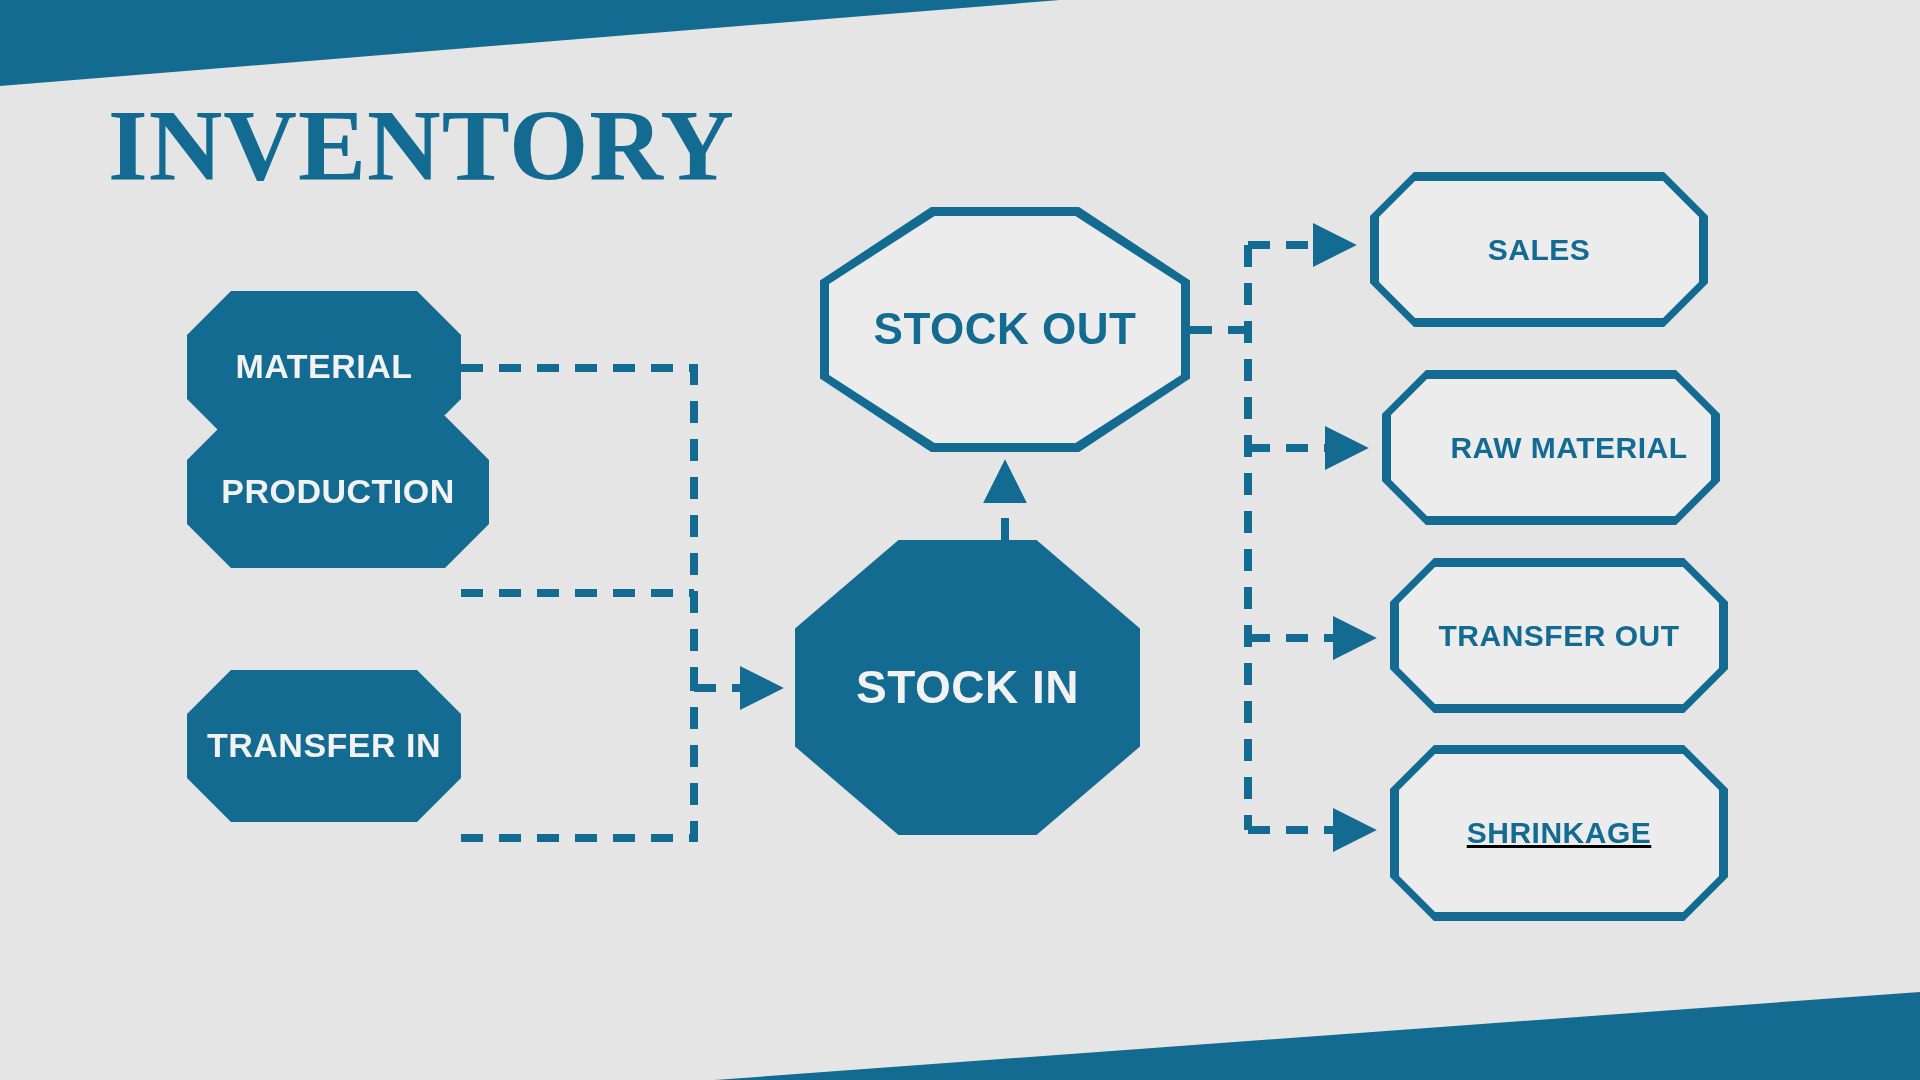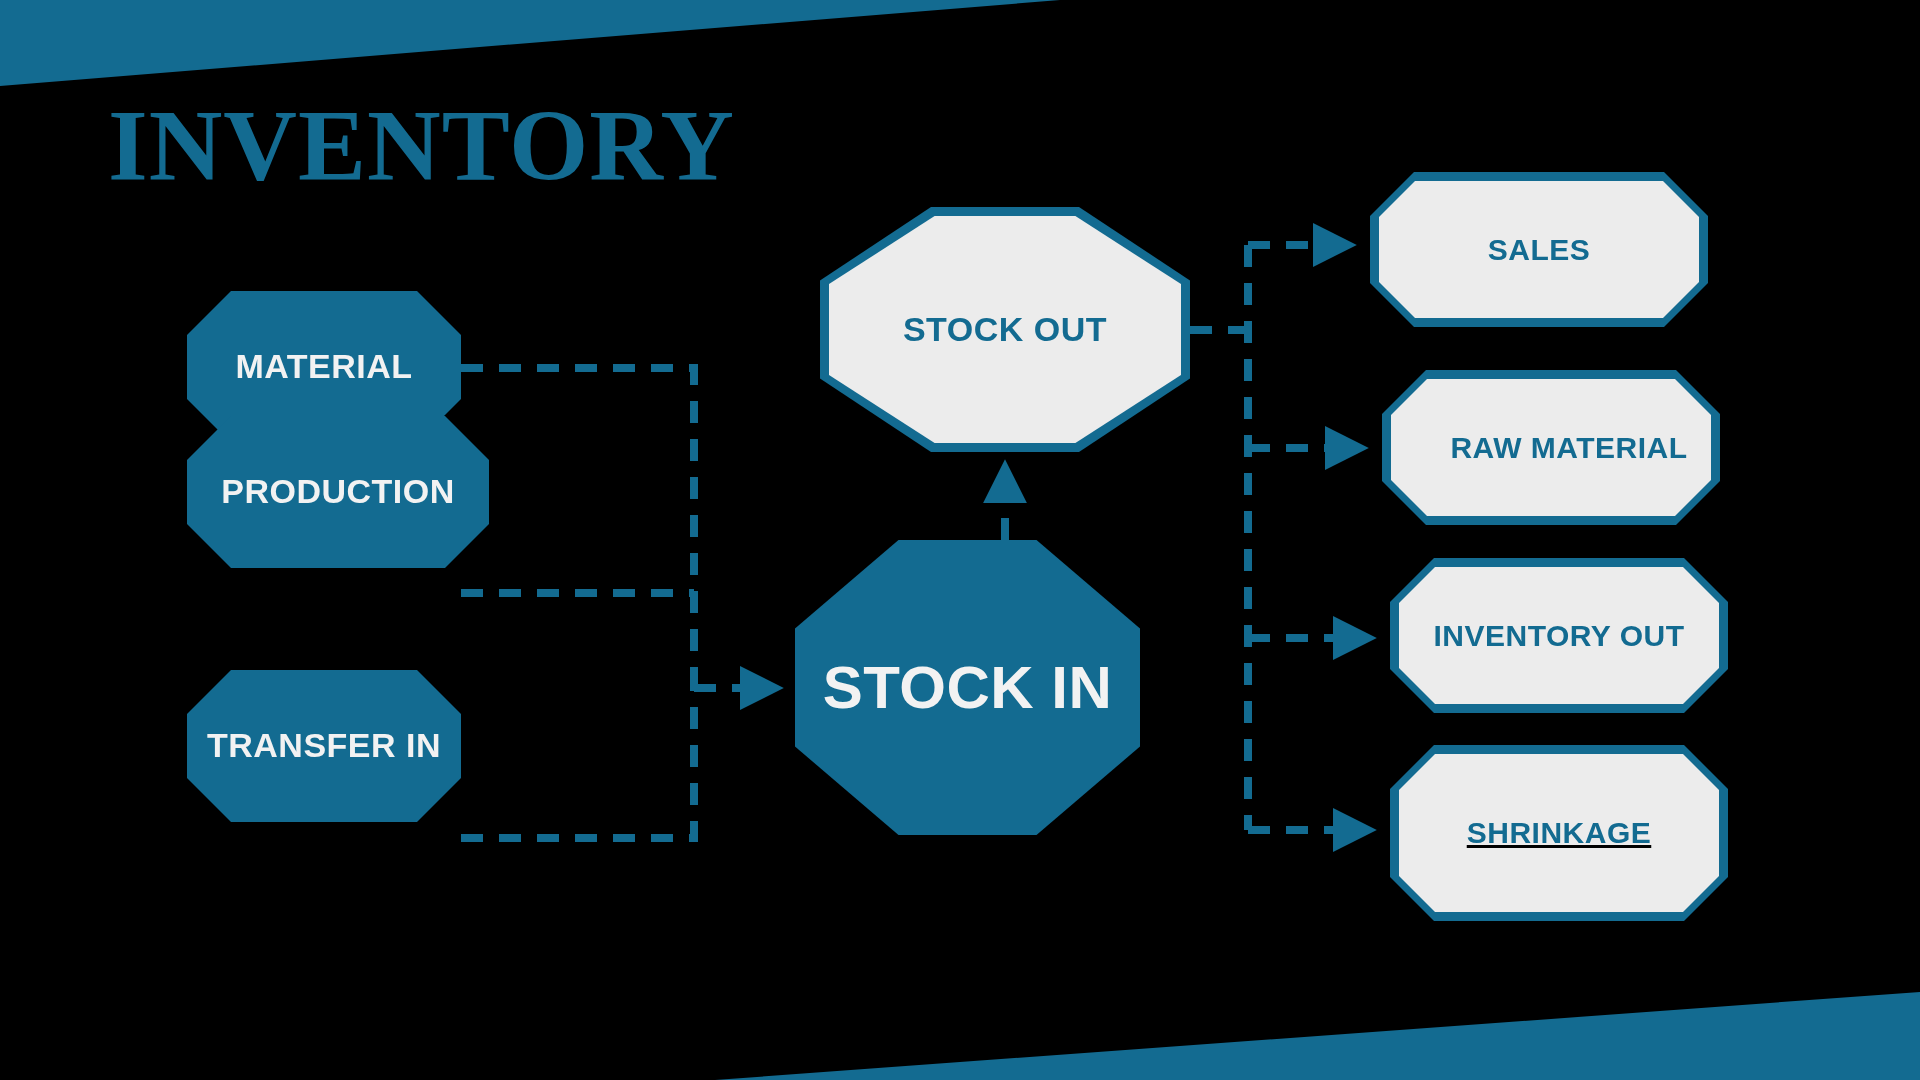--- a/index.html
+++ b/index.html
@@ -4,21 +4,21 @@
 <style>
   html, body {
     margin: 0;
     padding: 0;
     background: #ffffff;
   }
   #slide {
     position: relative;
     width: 1920px;
     height: 1080px;
-    background: #000000;
+    background: #e5e5e5;
     overflow: hidden;
     font-family: "Liberation Sans", sans-serif;
   }
   #bg-svg, #edges-svg {
     position: absolute;
     left: 0;
     top: 0;
     width: 1920px;
     height: 1080px;
   }
@@ -100,22 +100,22 @@
   #node-stockin    { left: 795px; top: 540px;  width: 345px; height: 295px; }
   #node-stockout   { left: 820px; top: 207px;  width: 370px; height: 245px; }
   #node-sales      { left: 1370px; top: 172px; width: 338px; height: 155px; }
   #node-rawmat     { left: 1382px; top: 370px; width: 338px; height: 155px; padding-left: 36px; }
   #node-transout   { left: 1390px; top: 558px; width: 338px; height: 155px; }
   #node-shrinkage  { left: 1390px; top: 745px; width: 338px; height: 176px; text-decoration: underline; }
 
   #node-purchase .node-label,
   #node-production .node-label,
   #node-transferin .node-label { font-size: 34px; letter-spacing: 0.5px; }
-  #node-stockin .node-label  { font-size: 60px; letter-spacing: 0.5px; }
-  #node-stockout .node-label { font-size: 34px; letter-spacing: 0.5px; }
+  #node-stockin .node-label  { font-size: 46px; letter-spacing: 0.5px; }
+  #node-stockout .node-label { font-size: 44px; letter-spacing: 0.5px; }
   #node-sales .node-label,
   #node-rawmat .node-label,
   #node-transout .node-label,
   #node-shrinkage .node-label { font-size: 30px; letter-spacing: 0.5px; }
 </style>
 </head>
 <body>
 
 <div id="slide">
 
@@ -182,21 +182,21 @@
     <span class="node-label">SALES</span>
   </div>
 
   <div class="node outlined oct-wide" id="node-rawmat">
     <div class="node-inner oct-wide-inner" style="left:9px; top:9px; right:9px; bottom:9px;"></div>
     <span class="node-label">RAW MATERIAL</span>
   </div>
 
   <div class="node outlined oct-wide" id="node-transout">
     <div class="node-inner oct-wide-inner" style="left:9px; top:9px; right:9px; bottom:9px;"></div>
-    <span class="node-label">INVENTORY OUT</span>
+    <span class="node-label">TRANSFER OUT</span>
   </div>
 
   <div class="node outlined oct-wide" id="node-shrinkage">
     <div class="node-inner oct-wide-inner" style="left:9px; top:9px; right:9px; bottom:9px;"></div>
     <span class="node-label">SHRINKAGE</span>
   </div>
 
 </div>
 
 </body></html>

